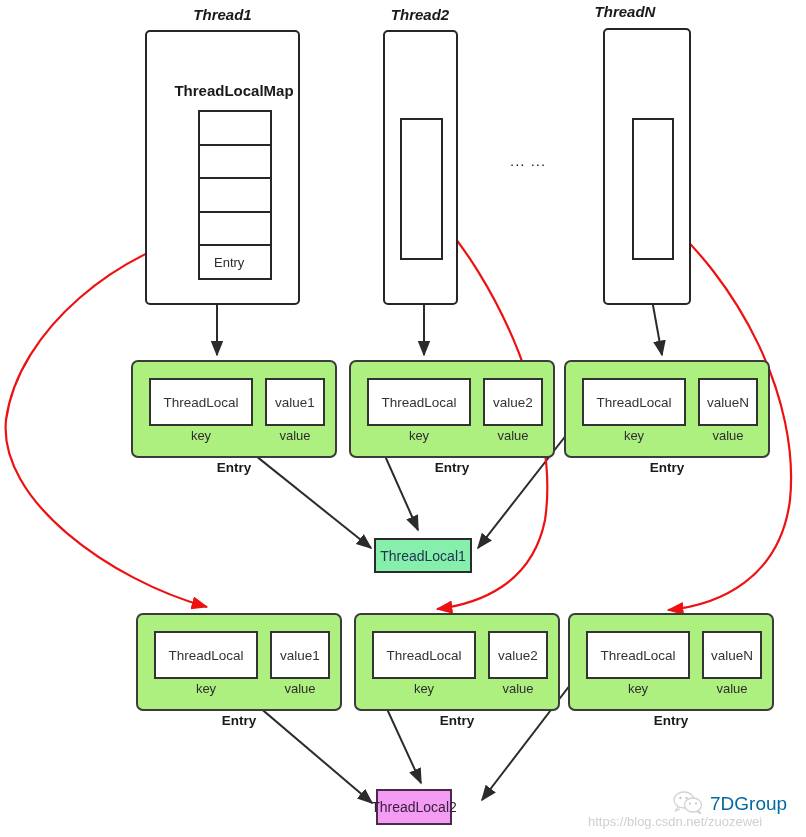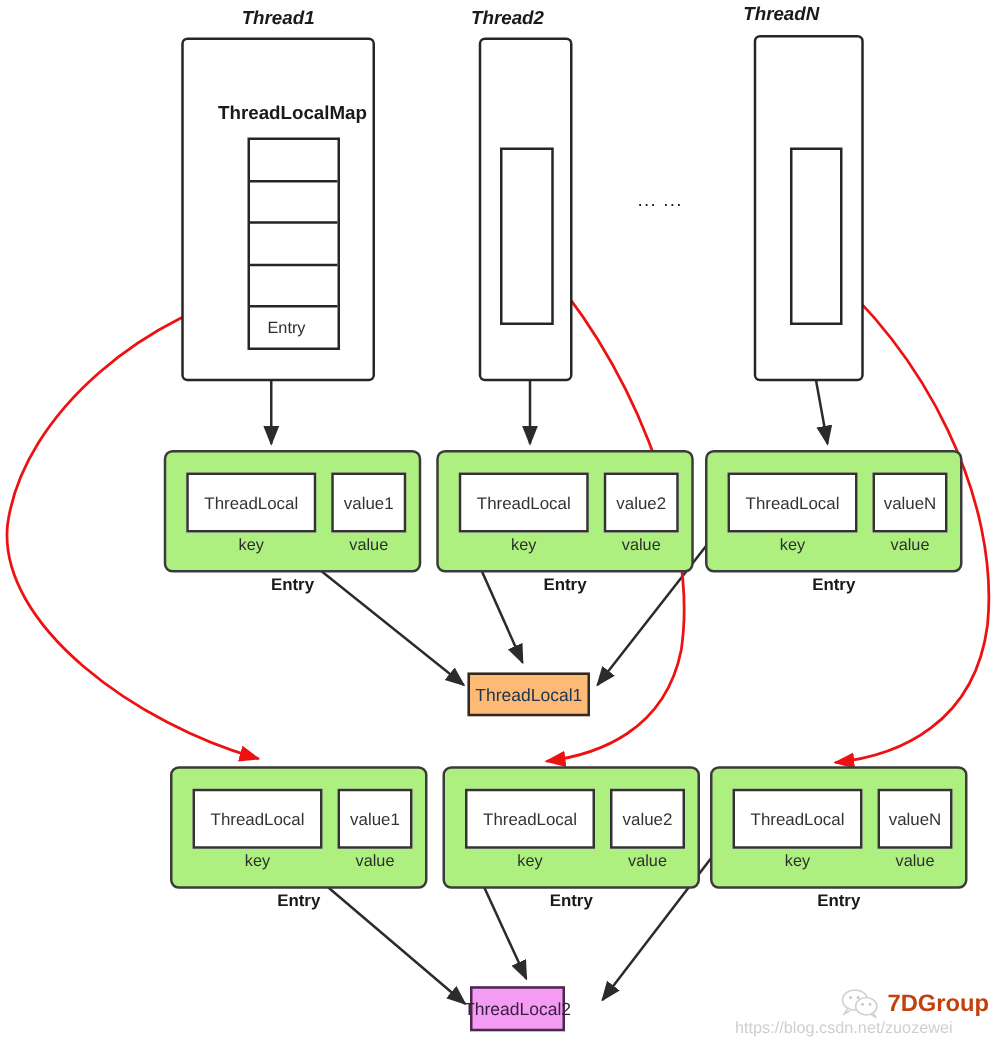--- a/index.html
+++ b/index.html
@@ -135,27 +135,27 @@
     position: absolute;
     border: 2px solid #2b2b2b;
     box-sizing: border-box;
     display: flex;
     align-items: center;
     justify-content: center;
     font-size: 14px;
     color: #20364e;
     white-space: nowrap;
   }
-  .tl-node.blue { background: #fdba74; }
+  .tl-node.blue { background: #86efac; }
   .tl-node.pink { background: #f49bf4; border-color: #4a2a4a; color: #3a2040; }
   .watermark-brand {
     position: absolute;
     font-size: 19px;
-    color: #c2410c;
-    font-weight: bold;
+    color: #0369a1;
+    font-weight: normal;
     white-space: nowrap;
   }
   .watermark-url {
     position: absolute;
     font-size: 13px;
     color: #cfcfcf;
     white-space: nowrap;
   }
   .wechat-icon {
     position: absolute;
@@ -238,21 +238,21 @@
   <div class="tlm-grid" style="left:198px; top:110px; width:74px; height:170px;">
     <div class="tlm-cell"></div>
     <div class="tlm-cell"></div>
     <div class="tlm-cell"></div>
     <div class="tlm-cell"></div>
     <div class="tlm-cell">
       <span class="tlm-cell-label">Entry</span>
     </div>
   </div>
 
-  <div class="thread-title" style="left:356px; top:6px; width:100px;">Thread2</div>
+  <div class="thread-title" style="left:370px; top:6px; width:100px;">Thread2</div>
 
   <div class="thread-box" style="left:383px; top:30px; width:75px; height:275px;"></div>
 
   <div class="inner-rect" style="left:400px; top:118px; width:43px; height:142px;"></div>
 
   <div class="ellipsis" style="left:510px; top:152px;">... ...</div>
 
   <div class="thread-title" style="left:575px; top:3px; width:100px;text-align:center;">ThreadN</div>
 
   <div class="thread-box" style="left:603px; top:28px; width:88px; height:277px;"></div>

